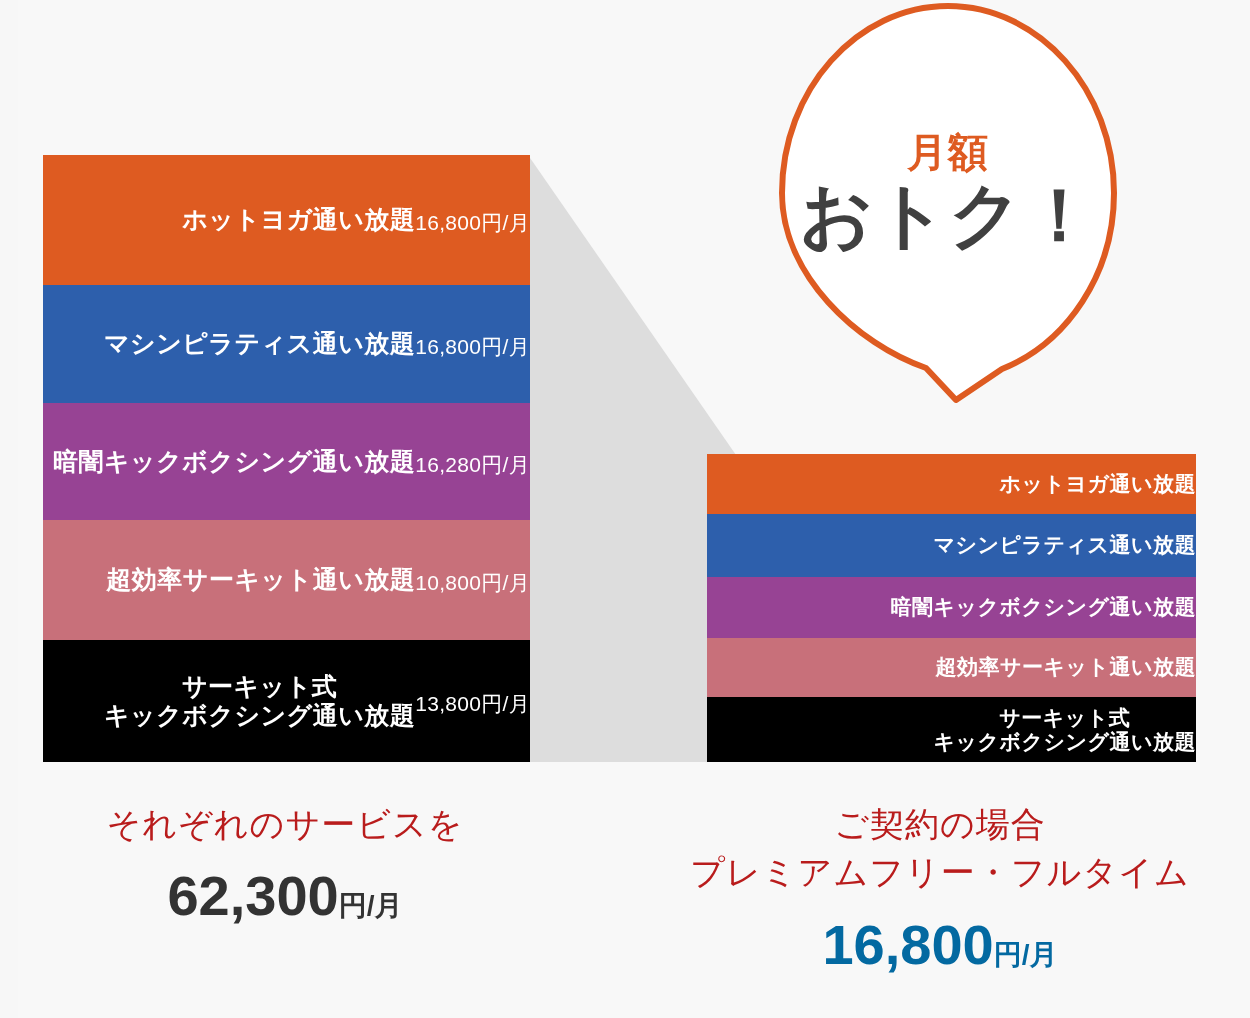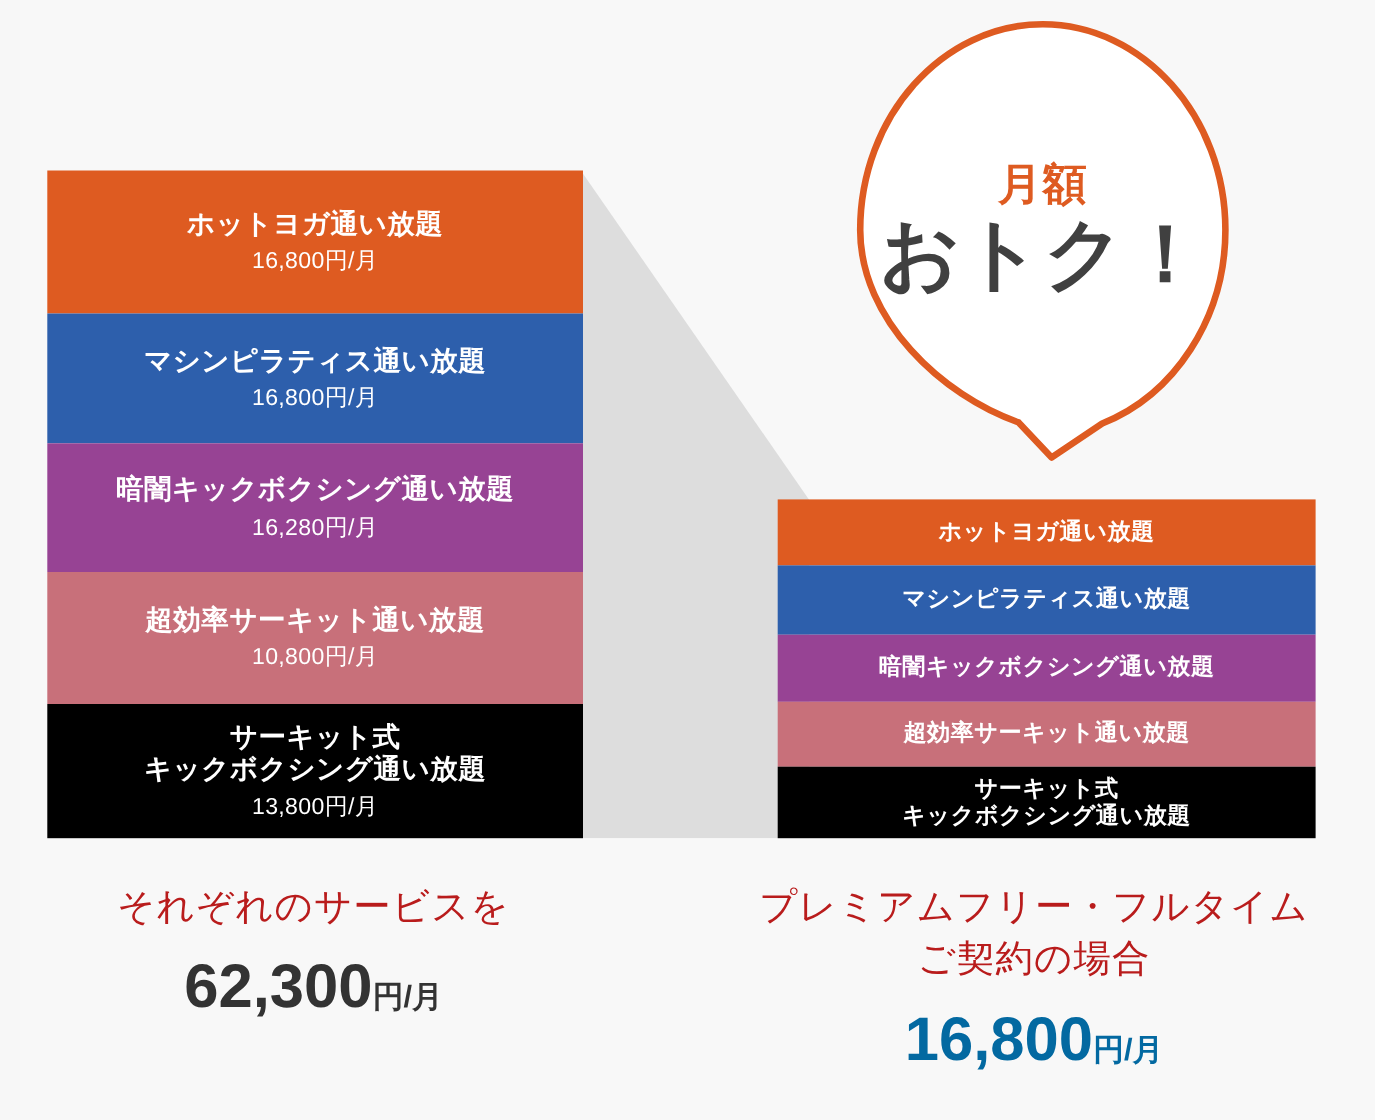--- a/index.html
+++ b/index.html
@@ -42,23 +42,23 @@
   .column {
     position: absolute;
   }
   #col-left  { left: 43px;  top: 155px; width: 487px; }
   #col-right { left: 707px; top: 454px; width: 489px; }
 
   .bar {
     box-sizing: border-box;
     width: 100%;
     display: flex;
-    flex-direction: column;
+    flex-direction: row;
     align-items: center;
-    justify-content: center;
+    justify-content: flex-end;
     text-align: center;
     color: #ffffff;
   }
   .bar .bar-title {
     font-weight: bold;
     line-height: 1.18;
     letter-spacing: .5px;
   }
   .bar .bar-price {
     font-weight: normal;
@@ -68,21 +68,21 @@
   
   #col-left .bar .bar-title { font-size: 25px; }
   #col-left .bar .bar-price { font-size: 21px; margin-top: 6px; }
   
   #col-right .bar .bar-title { font-size: 21px; }
 
   
   #bubble {
     position: absolute;
     left: 778px;
-    top: 18px;
+    top: 2px;
     width: 340px;
     height: 404px;
   }
   #bubble svg { display: block; }
   #bubble-text {
     position: absolute;
     left: 0;
     top: 0;
     width: 340px;
     height: 382px;
@@ -219,19 +219,19 @@
   </div>
 
   <div class="caption" id="caption-left">
     <div class="caption-line">それぞれのサービスを</div>
     <div class="caption-total">
       <span class="total-num">62,300</span><span class="total-unit">円/月</span>
     </div>
   </div>
 
   <div class="caption" id="caption-right">
+    <div class="caption-line">ご契約の場合</div>
     <div class="caption-line">プレミアムフリー・フルタイム</div>
-    <div class="caption-line">ご契約の場合</div>
     <div class="caption-total">
       <span class="total-num">16,800</span><span class="total-unit">円/月</span>
     </div>
   </div>
 </div>
 
 </body></html>

